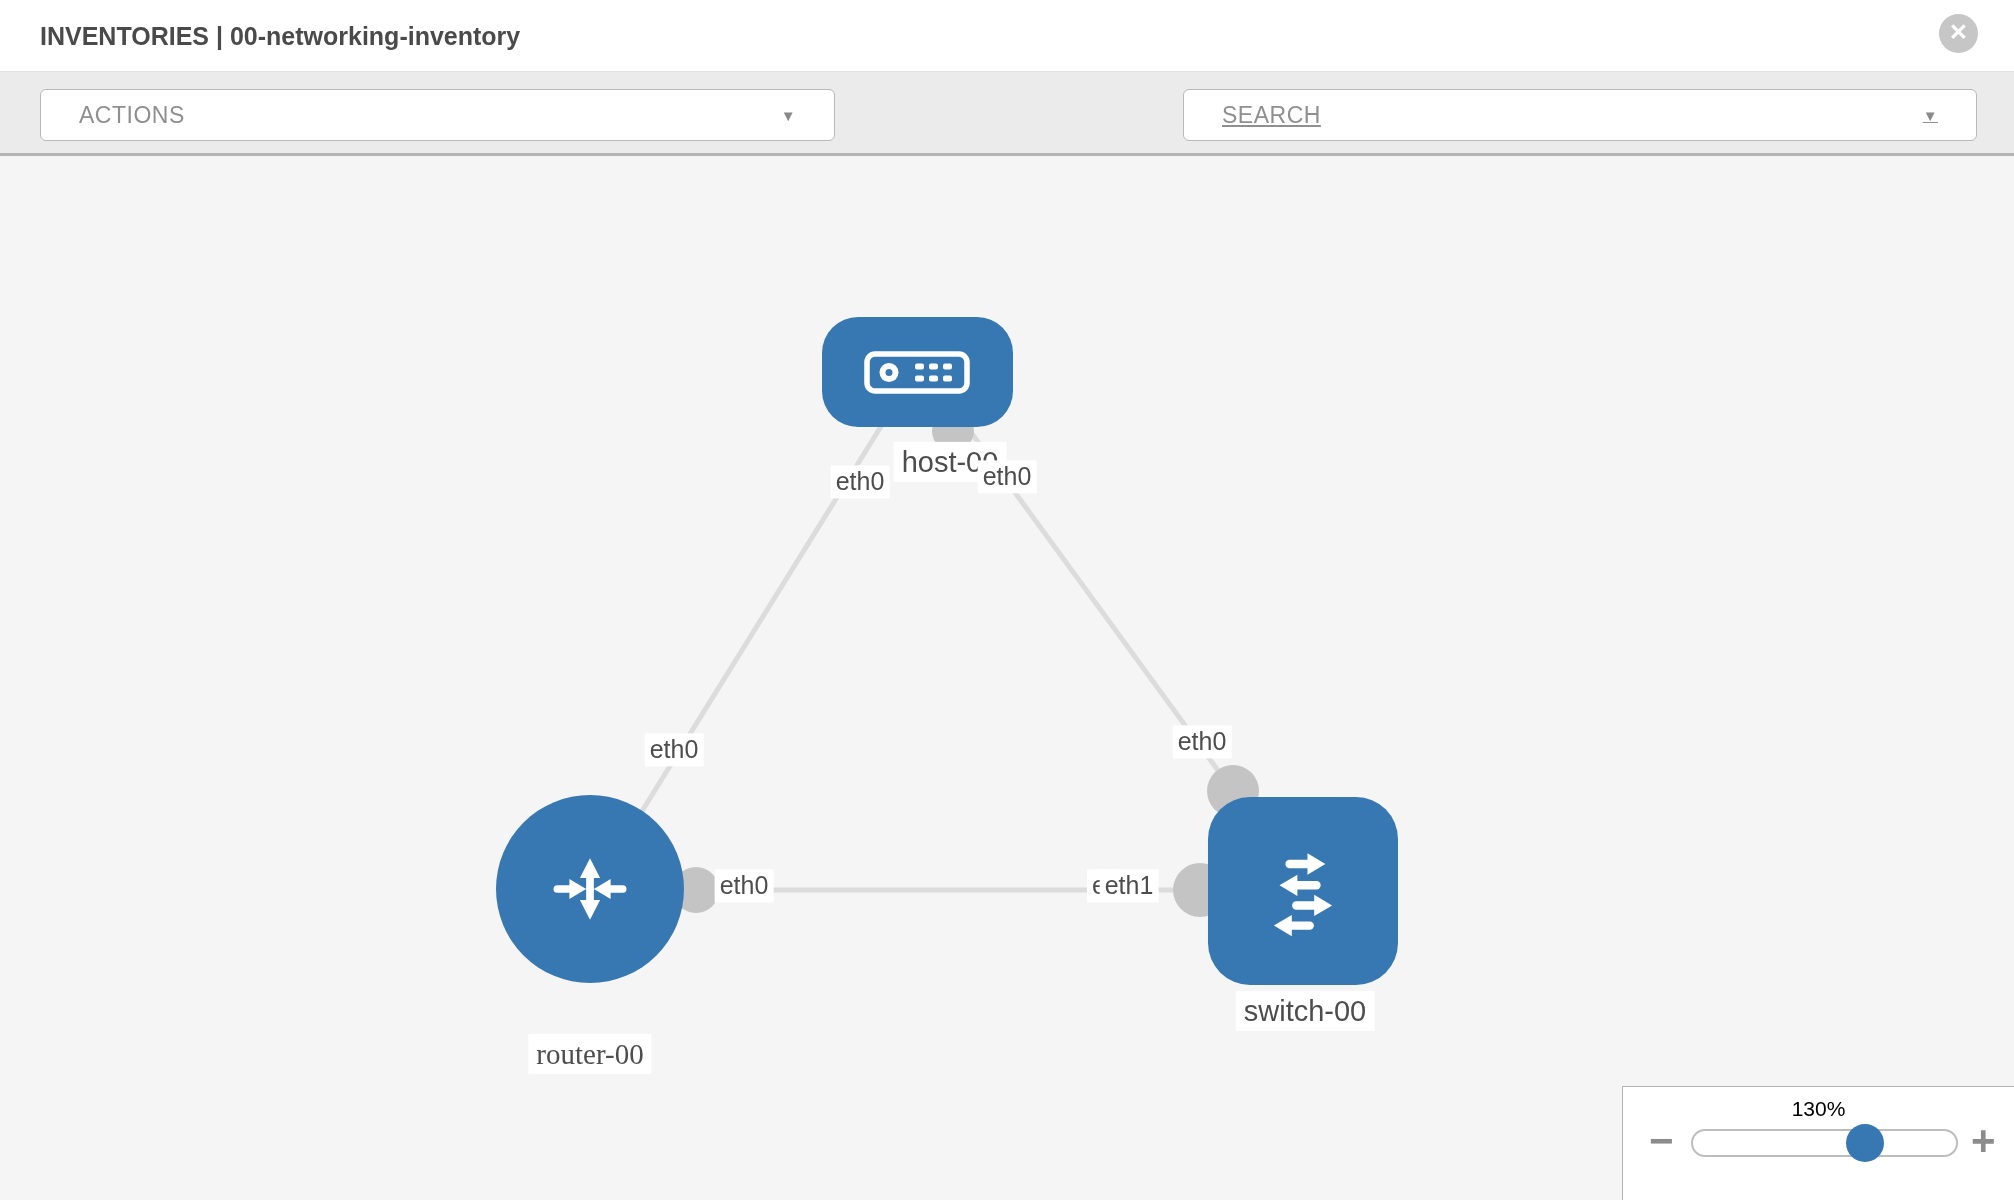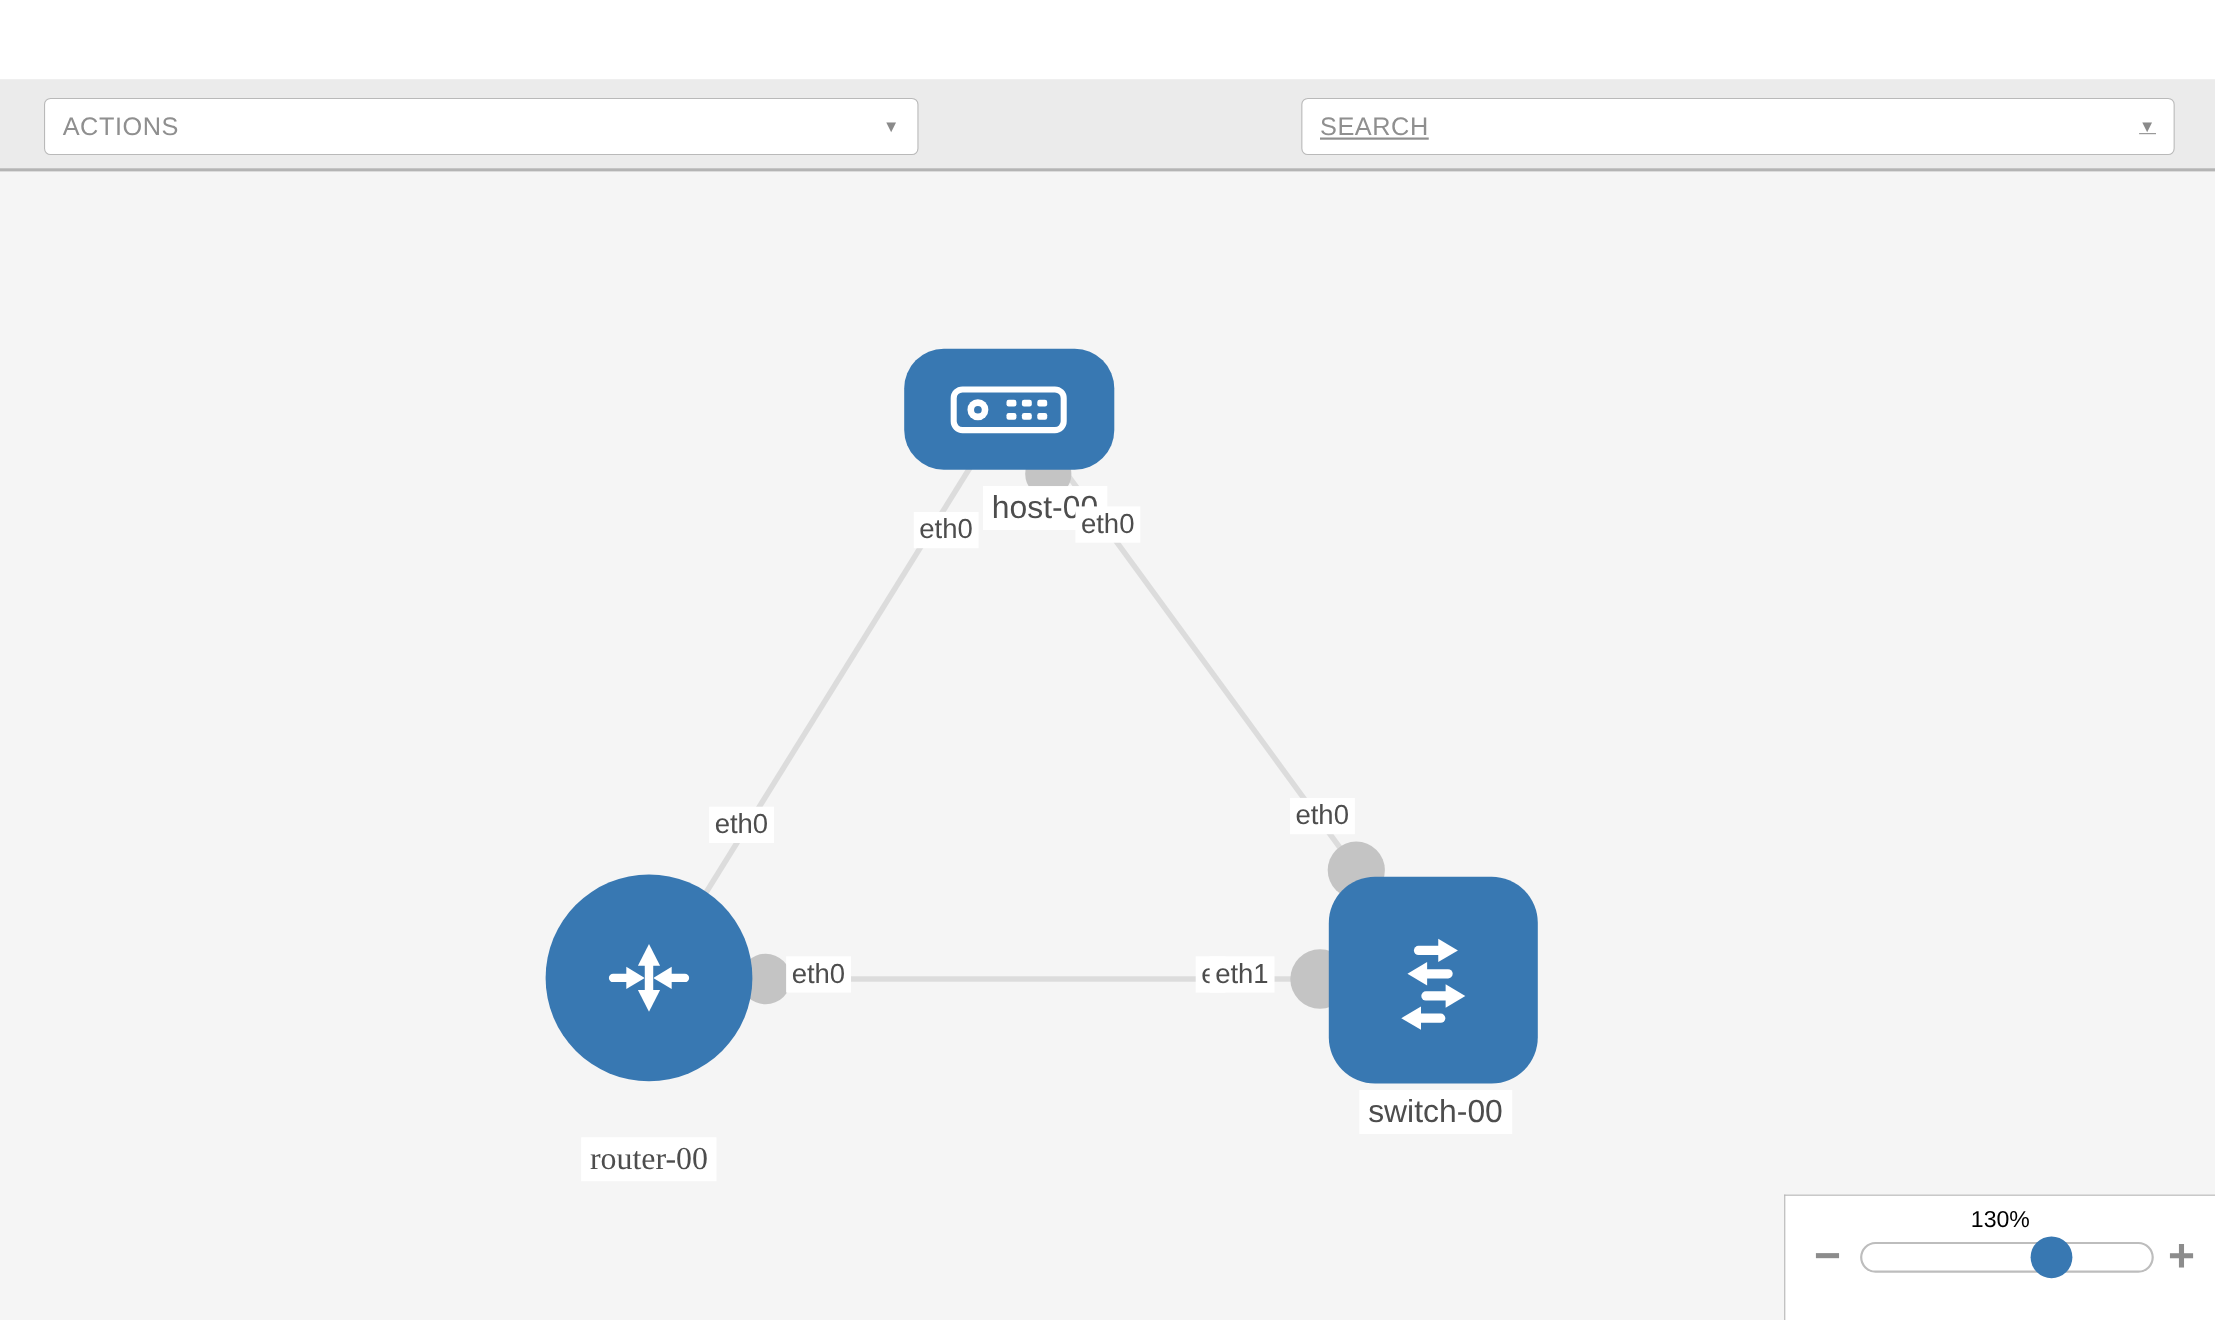--- a/index.html
+++ b/index.html
@@ -36,21 +36,21 @@
 
   
   .toolbar {
     position: absolute; left: 0; top: 72px; width: 2014px; height: 84px;
     background: #ebebeb; border-bottom: 3px solid #b4b4b4;
   }
   .select {
     position: absolute; top: 17px; height: 52px;
     background: #ffffff; border: 1px solid #b9b9b9; border-radius: 6px;
     display: flex; align-items: center; justify-content: space-between;
-    padding: 0 16px; font-size: 23px; color: #8f8f8f; letter-spacing: 0.5px;
+    padding: 0 38px; font-size: 23px; color: #8f8f8f; letter-spacing: 0.5px;
     cursor: pointer;
   }
   .select .caret { font-size: 15px; color: #8a8a8a; }
   .select-actions { left: 40px;  width: 795px; }
   .select-search  { left: 1183px; width: 794px; text-decoration: underline; }
   .tool-icon { position: absolute; top: 97px; width: 35px; height: 35px; cursor: pointer; }
   .tool-icon.wrench { left: 1055px; }
   .tool-icon.key    { left: 1117px; }
 
   
@@ -94,20 +94,26 @@
   .zoom-handle {
     position: absolute; left: 153px; top: -7px; width: 38px; height: 38px;
     border-radius: 50%; background: var(--node-blue, #3878b2); cursor: grab;
   }
 </style>
 </head>
 <body>
 
 <div class="app">
 
+  <div class="header">
+    <div class="page-title">INVENTORIES | 00-networking-inventory</div>
+    <div class="close-btn">
+      <span>✕</span>
+    </div>
+  </div>
 
   <div class="toolbar">
     <div class="select select-actions">
       <span>ACTIONS</span>
       <span class="caret">▼</span>
     </div>
 
     <svg class="tool-icon wrench" viewBox="0 0 512 512">
       <path fill="#8a8a8a" d="M507.73 109.1c-2.24-9.03-13.54-12.09-20.12-5.51l-74.36 74.36-67.88-11.31-11.31-67.88 74.36-74.36c6.62-6.62 3.43-17.9-5.66-20.16-47.38-11.74-99.55.91-136.58 37.93-39.64 39.64-50.55 97.1-34.05 147.2L18.74 402.76c-24.99 24.99-24.99 65.51 0 90.5 24.99 24.99 65.51 24.99 90.5 0l213.21-213.21c50.12 16.71 107.47 5.68 147.37-34.22 37.07-37.07 49.7-89.32 37.91-136.73zM64 472c-13.25 0-24-10.75-24-24 0-13.26 10.75-24 24-24s24 10.74 24 24c0 13.25-10.75 24-24 24z"></path>
     </svg>

